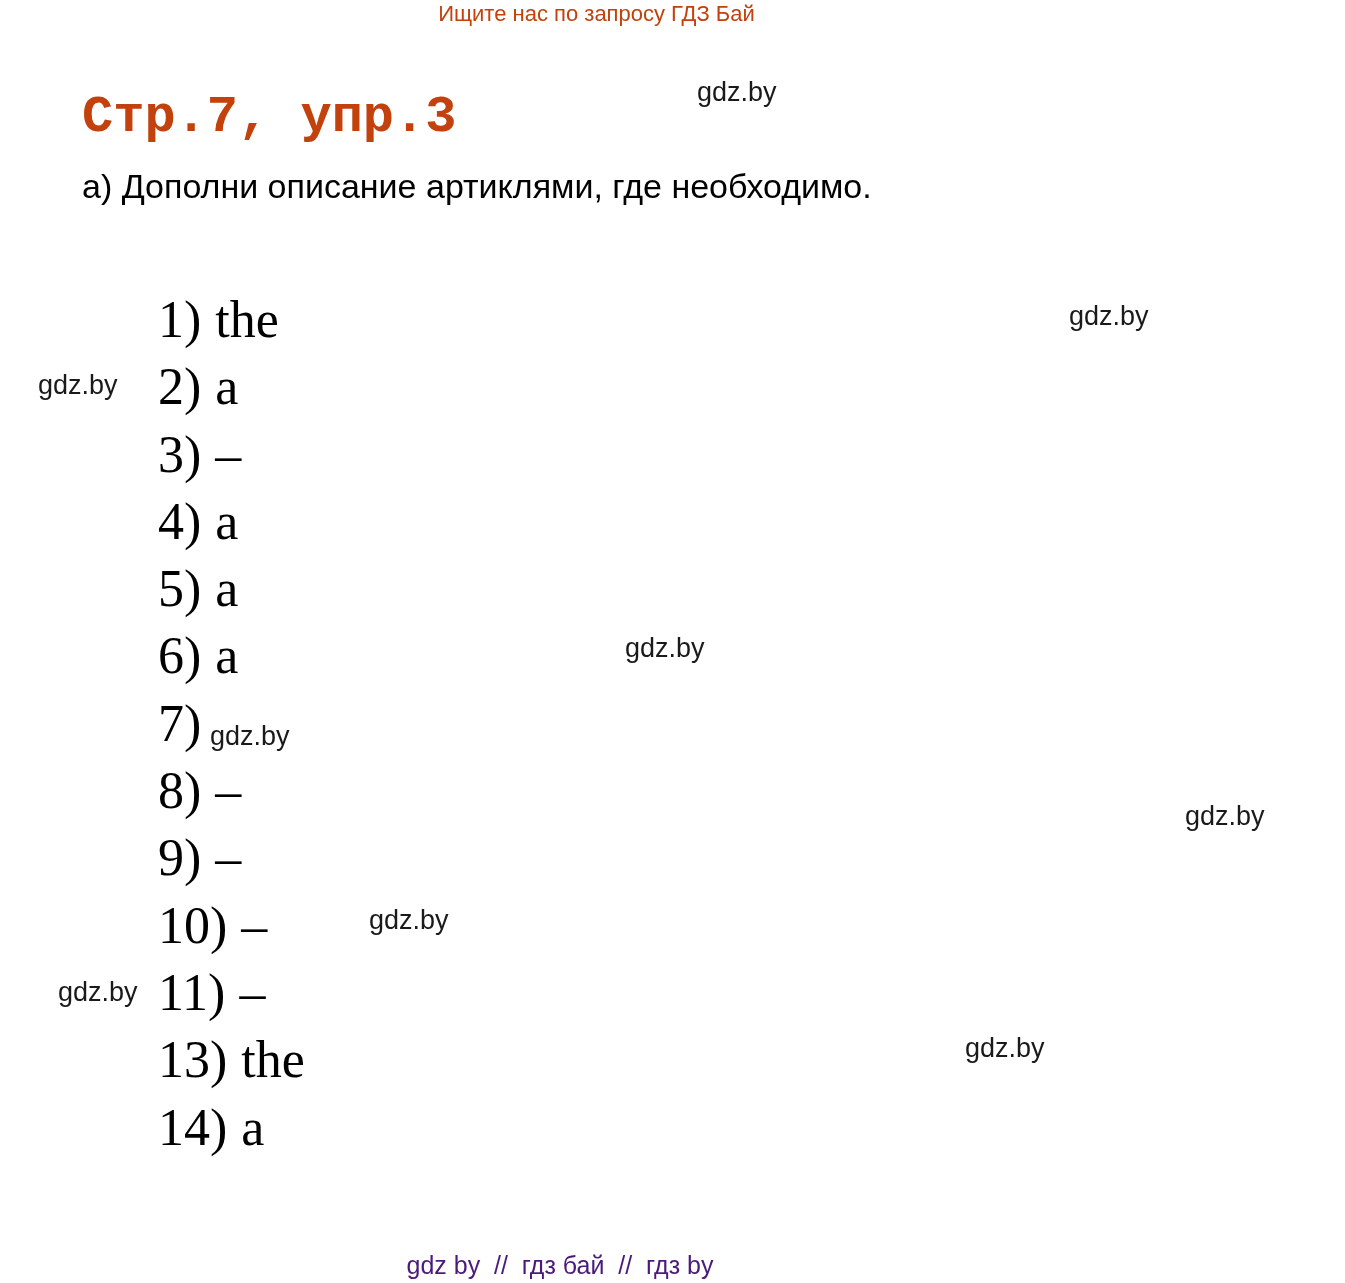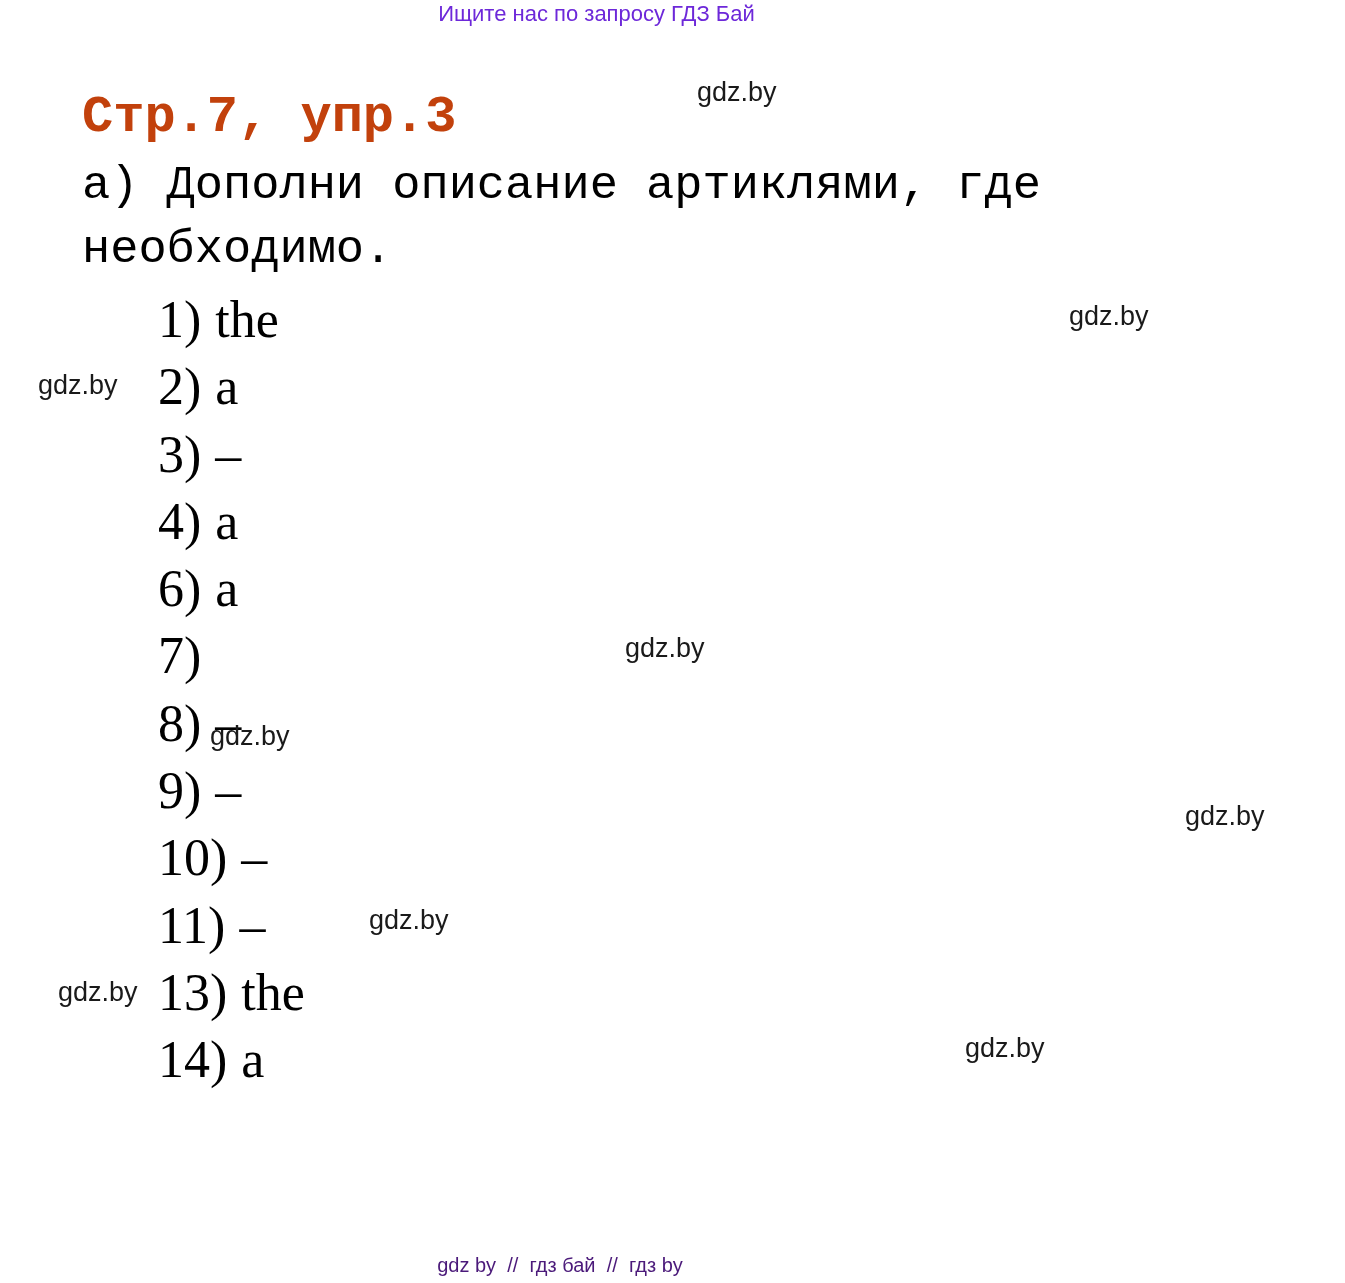--- a/index.html
+++ b/index.html
@@ -1,44 +1,45 @@
 <!DOCTYPE html>
 <html><head>
 <meta charset="utf-8">
 <style>
   html, body { margin:0; padding:0; background:#ffffff; }
   body { width:1345px; height:1283px; position:relative; overflow:hidden; }
   .top-banner { position:absolute; top:0; left:0; width:1193px; text-align:center;
-    font-family:"Liberation Sans", sans-serif; font-size:22px; color:#6d28d9; line-height:28px; }
+    font-family:"Liberation Sans", sans-serif; font-size:22px; color:#c2410c; line-height:28px; }
   .title { position:absolute; left:82px; top:86px; font-family:Liberation Mono, monospace;
     font-weight:bold; font-size:52px; color:#c2410c; line-height:64px; margin:0; }
-  .subtitle { position:absolute; left:82px; top:154px; font-family:Liberation Mono, monospace;
-    font-size:47px; color:#000; line-height:64px; }
+  .subtitle { position:absolute; left:82px; top:154px; font-family:Liberation Sans, sans-serif;
+    font-size:34px; color:#000; line-height:64px; }
   .answers { position:absolute; left:158px; top:286px; margin:0; padding:0; list-style:none; }
   .answer { font-family:"Liberation Serif", serif; font-size:52px; color:#000;
     height:67.3px; line-height:67px; white-space:nowrap; }
   .num { display:inline-block; }
   .val { display:inline-block; margin-left:14px; }
   .wm { position:absolute; font-family:"Liberation Sans", sans-serif; font-size:27px; color:#1a1a1a; line-height:32px; }
   .footer { position:absolute; top:1250px; left:0; width:1120px; text-align:center;
-    font-family:"Liberation Sans", sans-serif; font-size:20px; color:#4b1a7a; line-height:30px; }
+    font-family:"Liberation Sans", sans-serif; font-size:25px; color:#4b1a7a; line-height:30px; }
 </style>
 </head>
 <body>
 
 <div class="top-banner">Ищите нас по запросу ГДЗ Бай</div>
 
 <h1 class="title">Стр.7, упр.3</h1>
 <div class="subtitle">а) Дополни описание артиклями, где необходимо.</div>
 
 <ul class="answers">
   <li class="answer"><span class="num">1)</span><span class="val">the</span></li>
   <li class="answer"><span class="num">2)</span><span class="val">a</span></li>
   <li class="answer"><span class="num">3)</span><span class="val">–</span></li>
   <li class="answer"><span class="num">4)</span><span class="val">a</span></li>
+  <li class="answer"><span class="num">5)</span><span class="val">a</span></li>
   <li class="answer"><span class="num">6)</span><span class="val">a</span></li>
   <li class="answer"><span class="num">7)</span><span class="val"></span></li>
   <li class="answer"><span class="num">8)</span><span class="val">–</span></li>
   <li class="answer"><span class="num">9)</span><span class="val">–</span></li>
   <li class="answer"><span class="num">10)</span><span class="val">–</span></li>
   <li class="answer"><span class="num">11)</span><span class="val">–</span></li>
   <li class="answer"><span class="num">13)</span><span class="val">the</span></li>
   <li class="answer"><span class="num">14)</span><span class="val">a</span></li>
 </ul>
 

